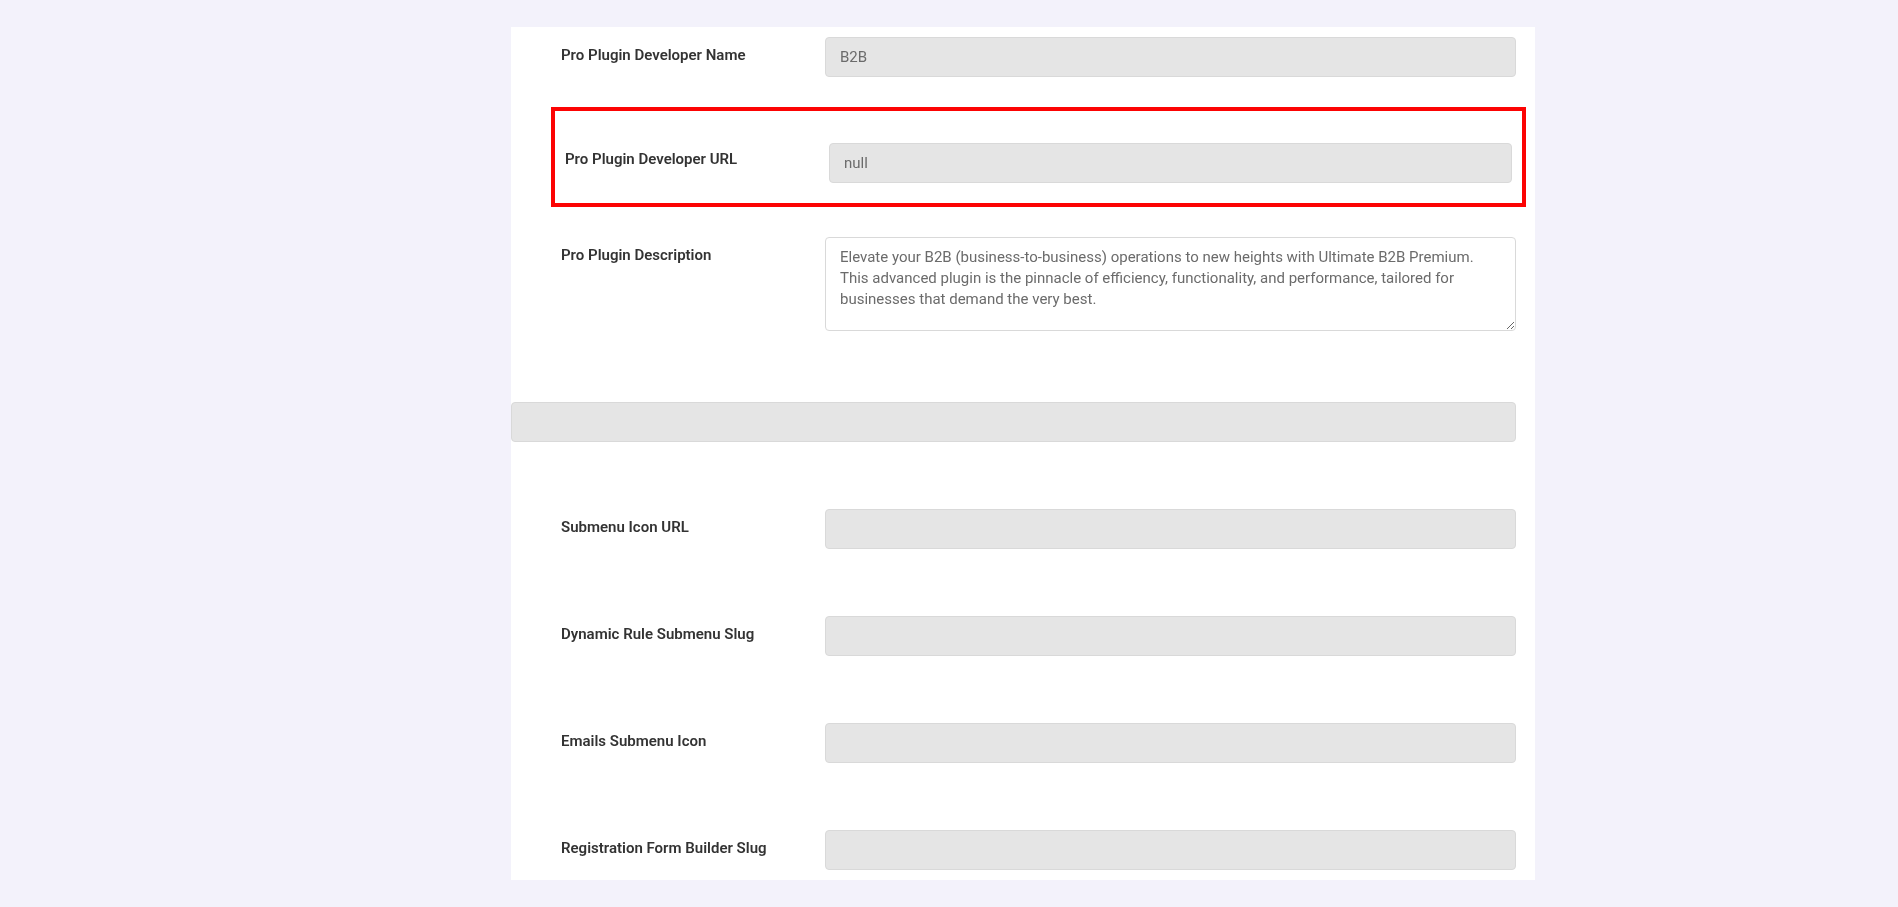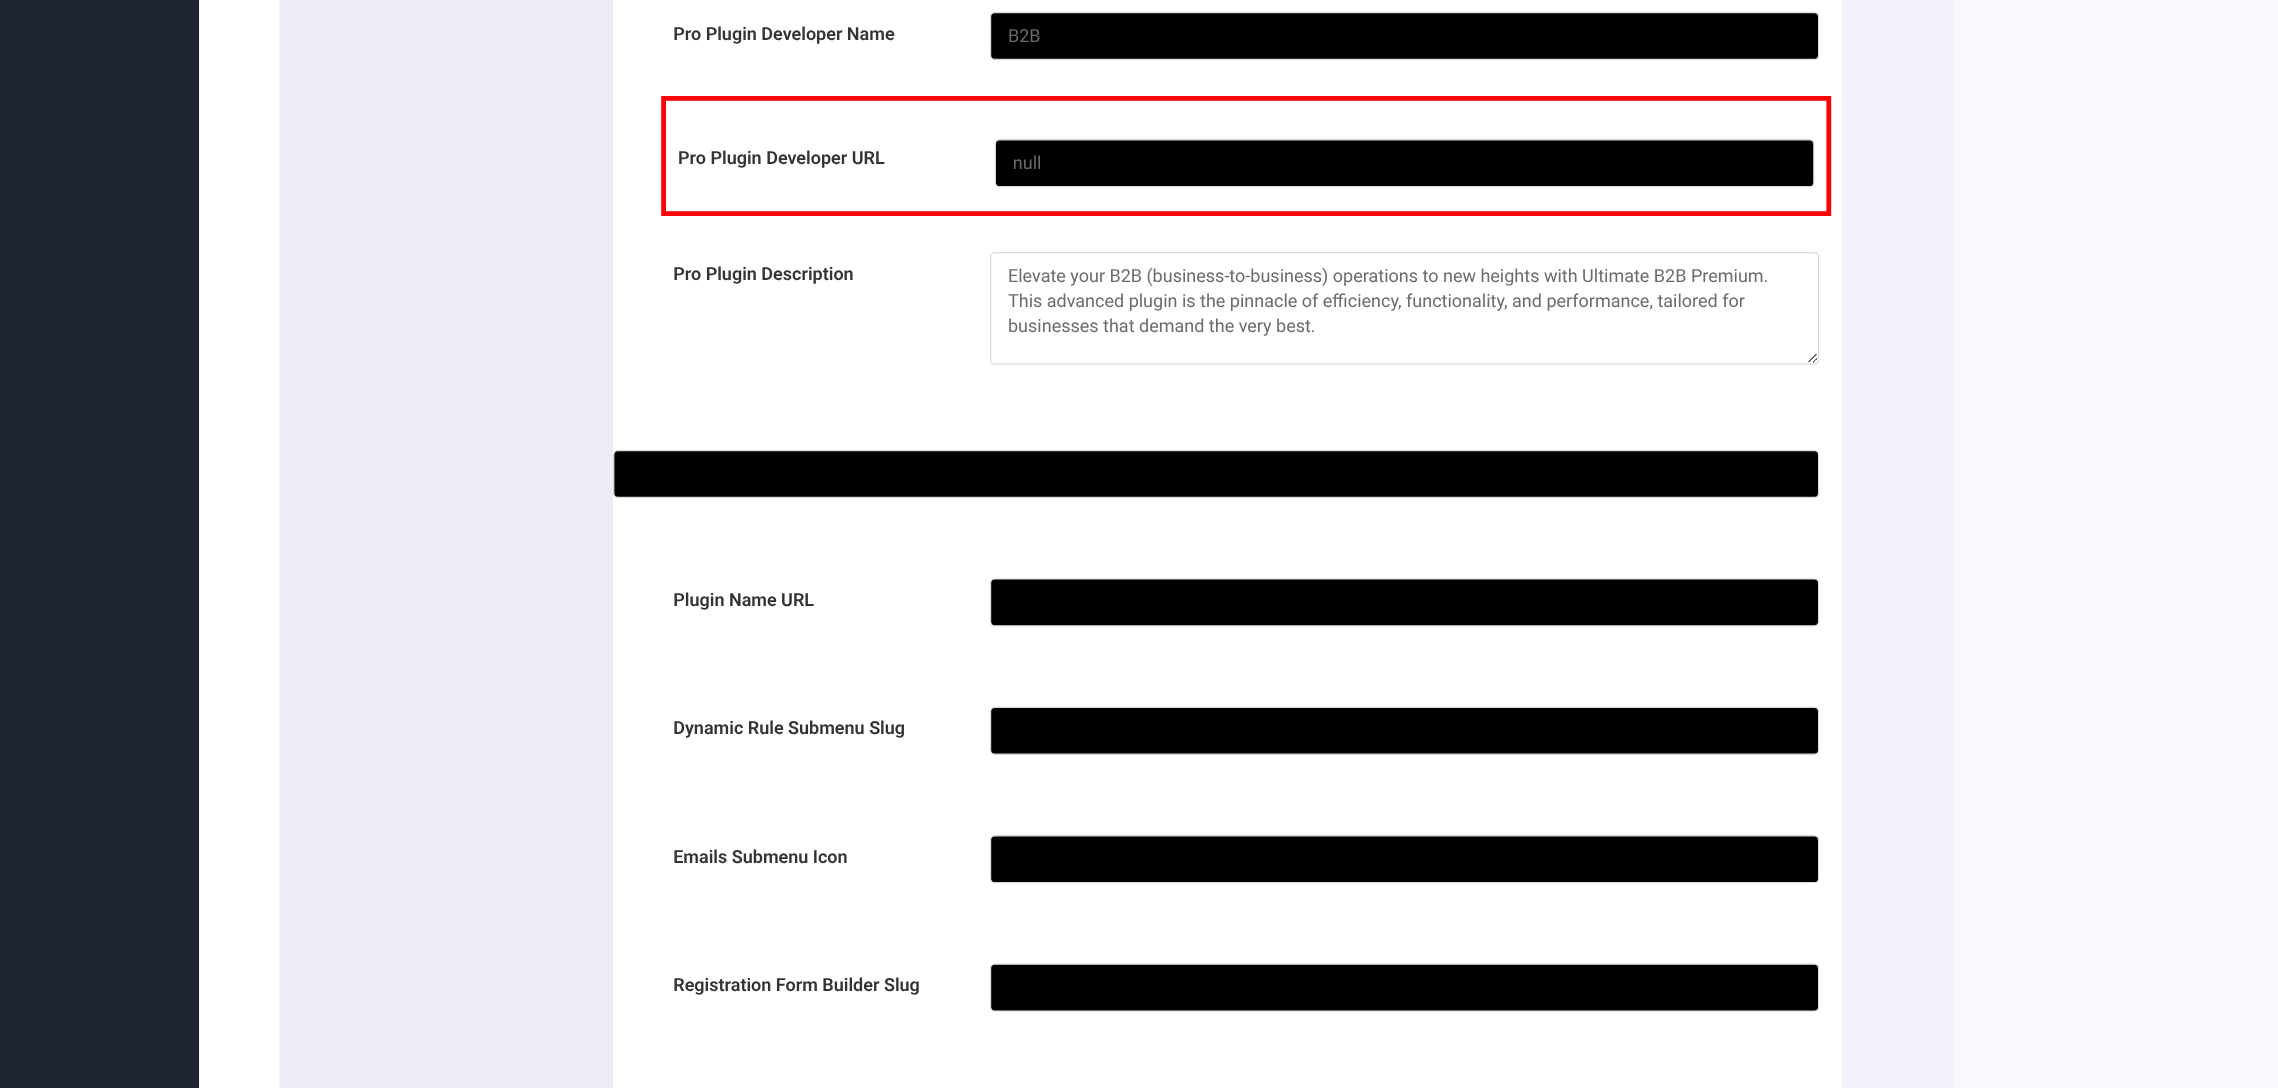--- a/index.html
+++ b/index.html
@@ -10,20 +10,21 @@
     body {
       font-family: -apple-system, BlinkMacSystemFont, "Segoe UI", Roboto, "Helvetica Neue", Arial, sans-serif;
       background-color: #f3f2fb;
       width: 1898px;
       height: 907px;
       overflow: hidden;
     }
     .layout {
       display: flex;
       height: 100%;
+      align-items: center;
     }
     .dark-sidebar {
       width: 166px;
       background-color: #1f2532;
       flex-shrink: 0;
     }
     .light-sidebar {
       width: 67px;
       background-color: #ffffff;
       flex-shrink: 0;
@@ -72,21 +73,21 @@
     }
     .form-input {
       width: 100%;
       height: 40px;
       border: 1px solid #d9d9d9;
       border-radius: 4px;
       padding: 0 14px;
       font-size: 15px;
       color: #6b6b6b;
       font-family: inherit;
-      background: #000000;
+      background: #e5e5e5;
     }
     .form-textarea {
       width: 100%;
       min-height: 94px;
       border: 1px solid #d9d9d9;
       border-radius: 4px;
       padding: 9px 14px;
       font-size: 15px;
       color: #6b6b6b;
       font-family: inherit;
@@ -154,21 +155,21 @@
 
       <div class="form-row">
         <div class="form-input-wrapper">
           <input type="text" class="form-input" value="" style="">
         </div>
       </div>
 
       <div class="row-spacer"></div>
 
       <div class="form-row">
-        <div class="form-label">Plugin Name URL</div>
+        <div class="form-label">Submenu Icon URL</div>
         <div class="form-input-wrapper">
           <input type="text" class="form-input" value="" style="">
         </div>
       </div>
 
       <div class="row-spacer"></div>
 
       <div class="form-row">
         <div class="form-label">Dynamic Rule Submenu Slug</div>
         <div class="form-input-wrapper">

